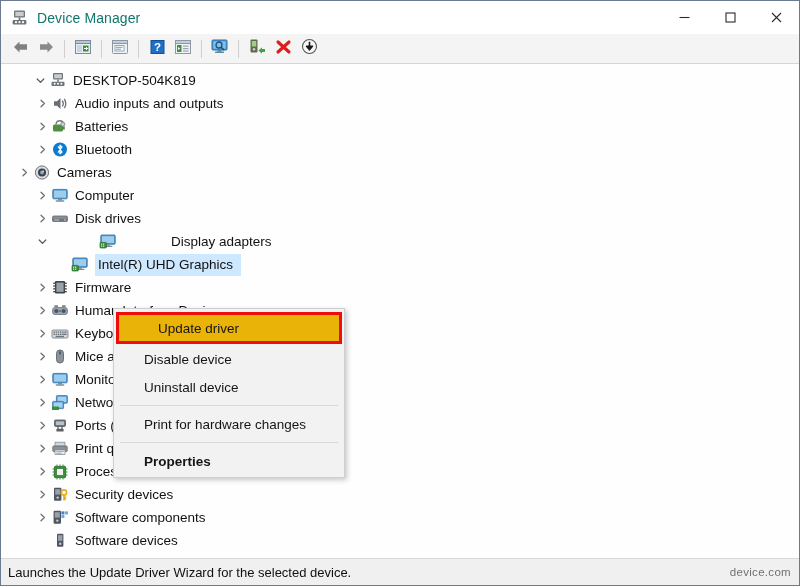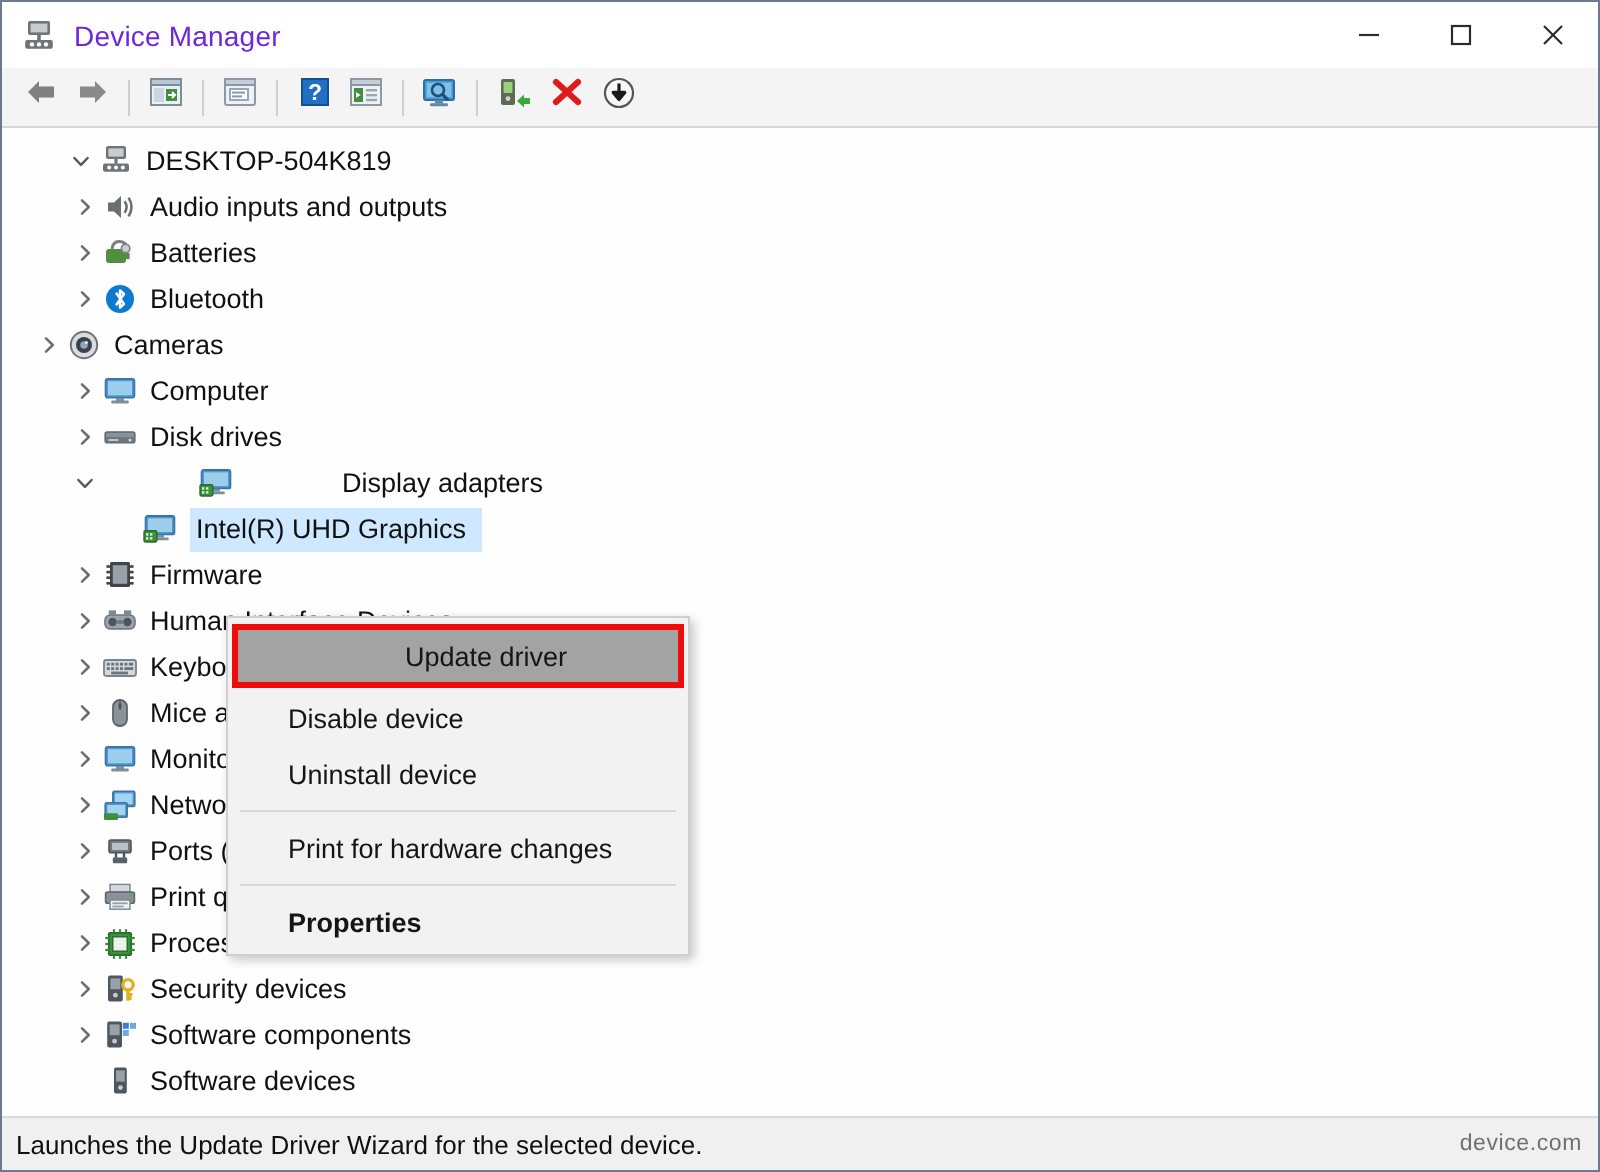--- a/index.html
+++ b/index.html
@@ -20,21 +20,21 @@
   
   #titlebar {
     height: 33px; min-height: 33px;
     background: #ffffff;
     display: flex; align-items: center;
     position: relative;
   }
   #title-left { display: flex; align-items: center; padding-left: 10px; gap: 9px; }
   #app-icon { width: 17px; height: 17px; position: relative; }
   #title-text {
-    font-size: 14px; color: #6d28d9; letter-spacing: .1px;
+    font-size: 14px; color: #0f766e; letter-spacing: .1px;
   }
   #win-controls { position: absolute; right: 0; top: 0; height: 33px; display: flex; }
   .wbtn {
     width: 46px; height: 33px;
     display: flex; align-items: center; justify-content: center;
     background: transparent;
   }
 
   
   #menubar {
@@ -114,24 +114,23 @@
     font-size: 13.5px; color: #151515;
   }
   .ctx-item.bold { font-weight: bold; }
   .ctx-sep { height: 1px; background: #d8d8d8; margin: 4px 6px; }
   #ctx-highlight-wrap {
     position: relative;
     margin: 1px 2px 1px 2px;
     border: 3px solid #f10c0c;
   }
   #ctx-highlight-wrap .ctx-item {
-    background: #a3a3a3;
+    background: #eab308;
     height: 26px;
-    padding-left: 28px;
-    justify-content: center;
+    padding-left: 39px;
   }
 
   
   #statusbar {
     height: 27px; min-height: 27px;
     background: #f0f0f0;
     border-top: 1px solid #d9d9d9;
     display: flex; align-items: center;
     padding-left: 7px;
     font-size: 13px; color: #101010;

